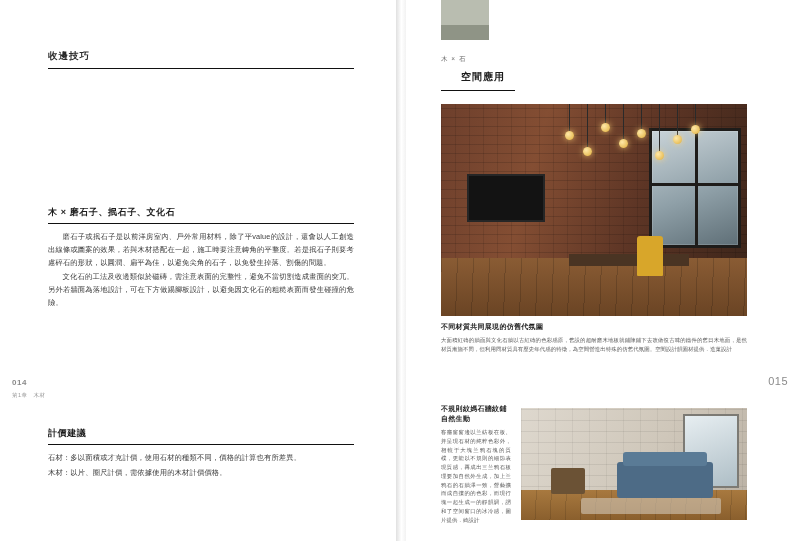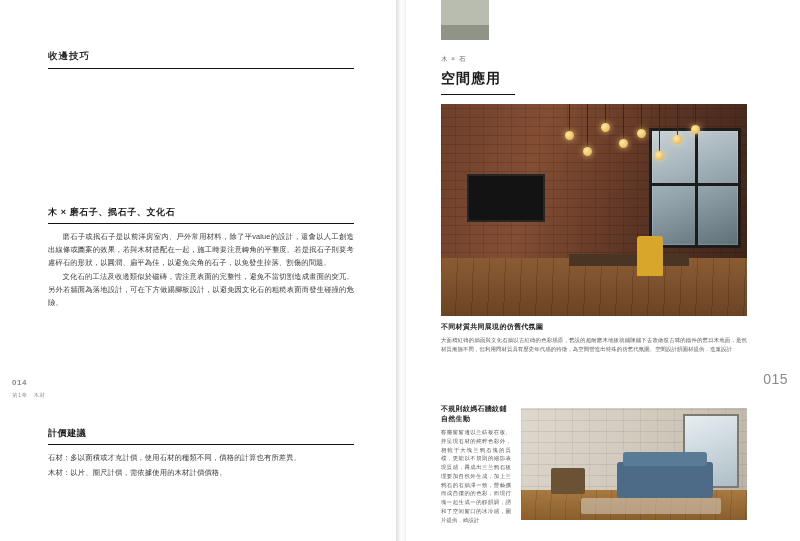--- a/index.html
+++ b/index.html
@@ -109,25 +109,26 @@
     left: 41px; top: 55px;
     width: 120px;
   }
   .r-kicker {
     font-size: 6.5px;
     color: #6d6d6d;
     letter-spacing: 1px;
     margin-bottom: 6px;
   }
   .r-title {
-    font-size: 14px;
+    font-size: 10px;
     font-weight: bold;
     color: #1c1c1c;
     letter-spacing: 1px;
     padding-bottom: 6px;
+    margin-left: 20px;
   }
   .r-rule { width: 74px; height: 1px; background: #111; }
 
   .photo {
     position: absolute;
     overflow: hidden;
     background: #cfcfcf;
   }
   .photo-1 { left: 41px; top: 104px; width: 306px; height: 212px; }
   .photo-2 { left: 121px; top: 408px; width: 226px; height: 112px; }
@@ -151,21 +152,21 @@
     margin-top: 4px;
     letter-spacing: 0.1px;
   }
   .cap-1 { top: 322px; }
   .cap-2 { top: 404px; width: 70px; }
   .cap-2 .cap-body { width: 70px; }
 
   .folio-r {
     position: absolute;
     right: 12px; bottom: 24px;
-    font-size: 14px;
+    font-size: 11px;
     color: #8a8a8a;
     letter-spacing: 0.5px;
   }
 
   
   .ph1-wall {
     position: absolute; inset: 0;
     background:
       repeating-linear-gradient(90deg, rgba(0,0,0,0.10) 0 1px, rgba(0,0,0,0) 1px 14px),
       repeating-linear-gradient(0deg, rgba(0,0,0,0.14) 0 1px, rgba(0,0,0,0) 1px 9px),

